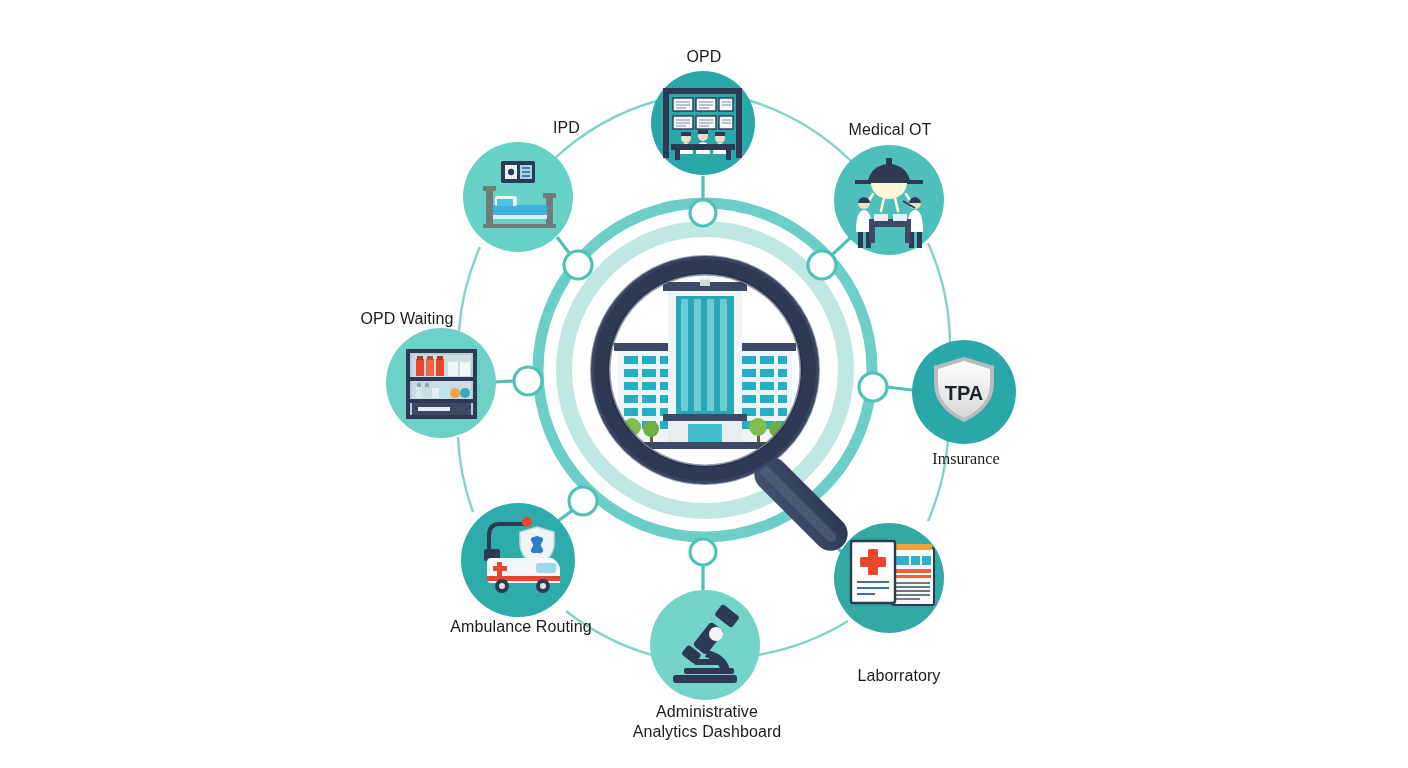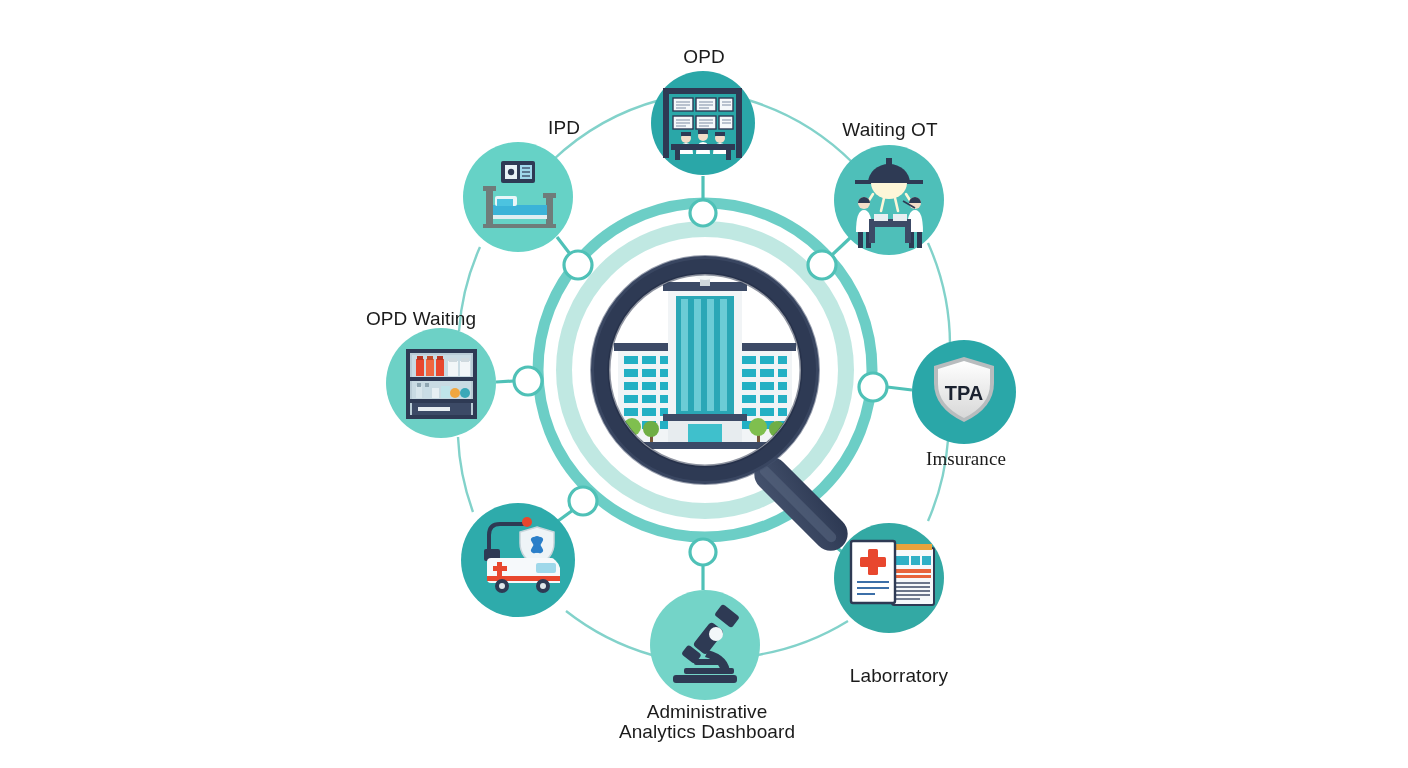--- a/index.html
+++ b/index.html
@@ -24,21 +24,21 @@
     position: absolute;
     left: 0; top: 0;
     width: 1408px;
     height: 768px;
     display: block;
   }
   .node-label {
     position: absolute;
     color: #1b1b1b;
     font-family: "Liberation Sans", sans-serif;
-    font-size: 19px;
+    font-size: 16px;
     line-height: 22px;
     white-space: pre;
     text-align: center;
     letter-spacing: 0.1px;
   }
 </style>
 </head>
 <body>
 
 <div id="stage">
@@ -442,27 +442,28 @@
         <rect x="694" y="659" width="30" height="6" rx="2"></rect>
         <rect x="673" y="675" width="64" height="8" rx="3"></rect>
       </g>
     </g>
   </svg>
 
   <div class="node-label" style="left:0;top:46px;width:1408px;">OPD</div>
 
   <div class="node-label" style="left:440px;top:117px;width:140px;text-align:right;">IPD</div>
 
-  <div class="node-label" style="left:810px;top:119px;width:160px;">Waiting OT</div>
-
-  <div class="node-label" style="left:331px;top:308px;width:180px;">OPD Waiting</div>
+  <div class="node-label" style="left:810px;top:119px;width:160px;">Medical OT</div>
+
+  <div class="node-label" style="left:317px;top:308px;width:180px;">OPD Waiting</div>
 
 
   <div class="node-label" style="left:876px;top:448px;width:180px;font-family:Liberation Serif, serif;">Imsurance</div>
 
+  <div class="node-label" style="left:401px;top:616px;width:240px;">Ambulance Routing</div>
 
   <div class="node-label" style="left:809px;top:632px;width:180px;margin-top:33px;">Laborratory</div>
 
   <div class="node-label" style="left:557px;top:701px;width:300px;">Administrative</div>
 
   <div class="node-label" style="left:557px;top:721px;width:300px;">Analytics Dashboard</div>
 
 </div>
 
 </body></html>

